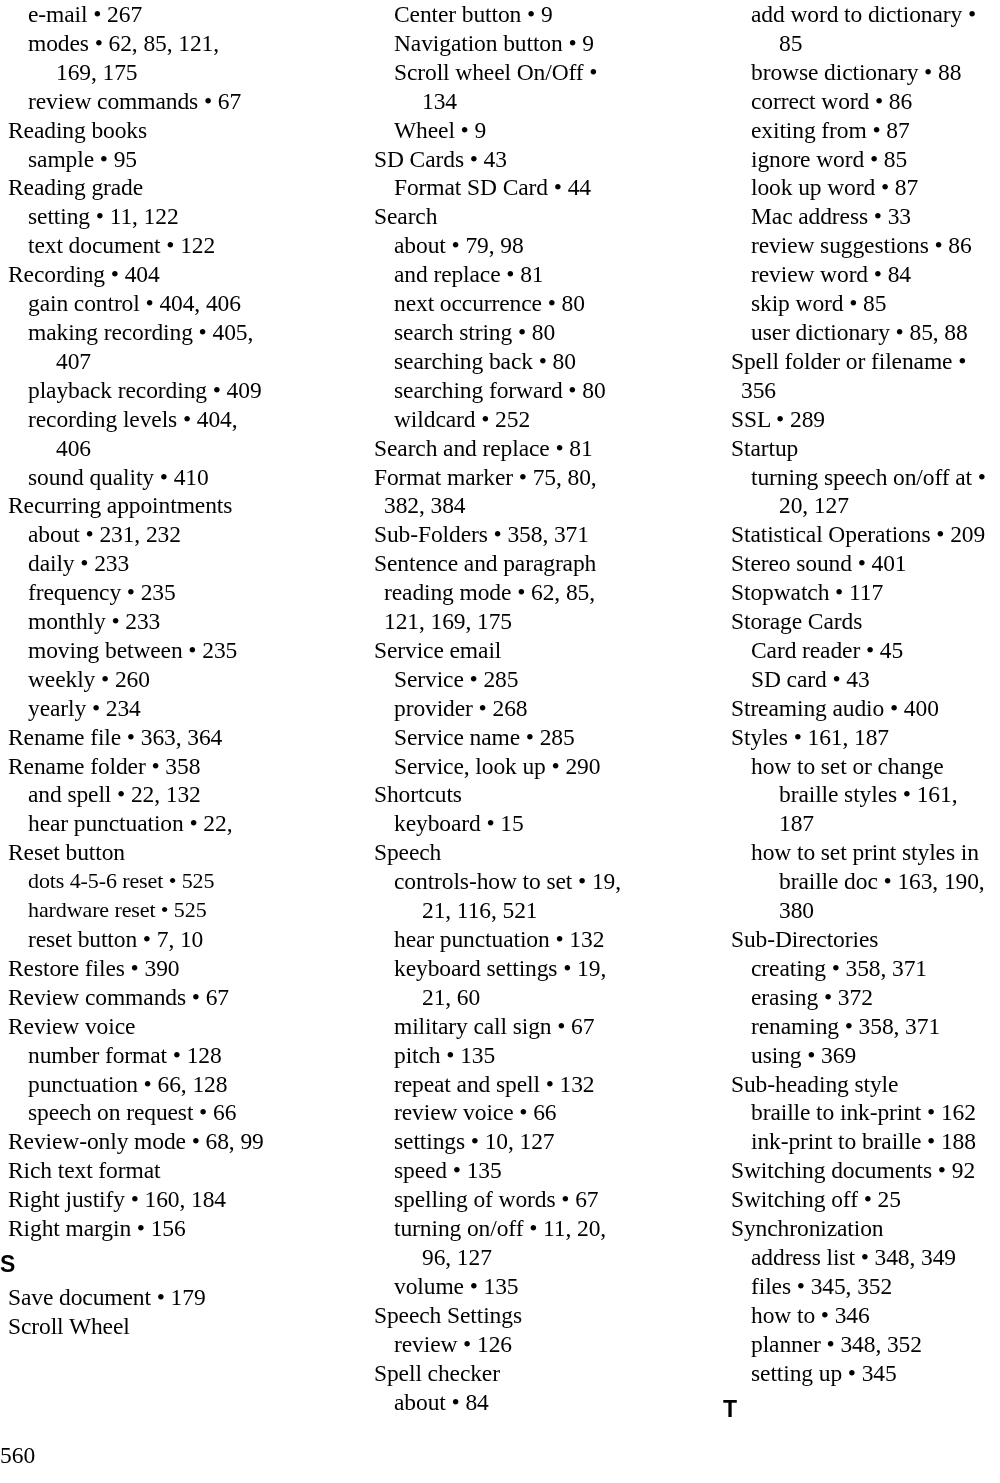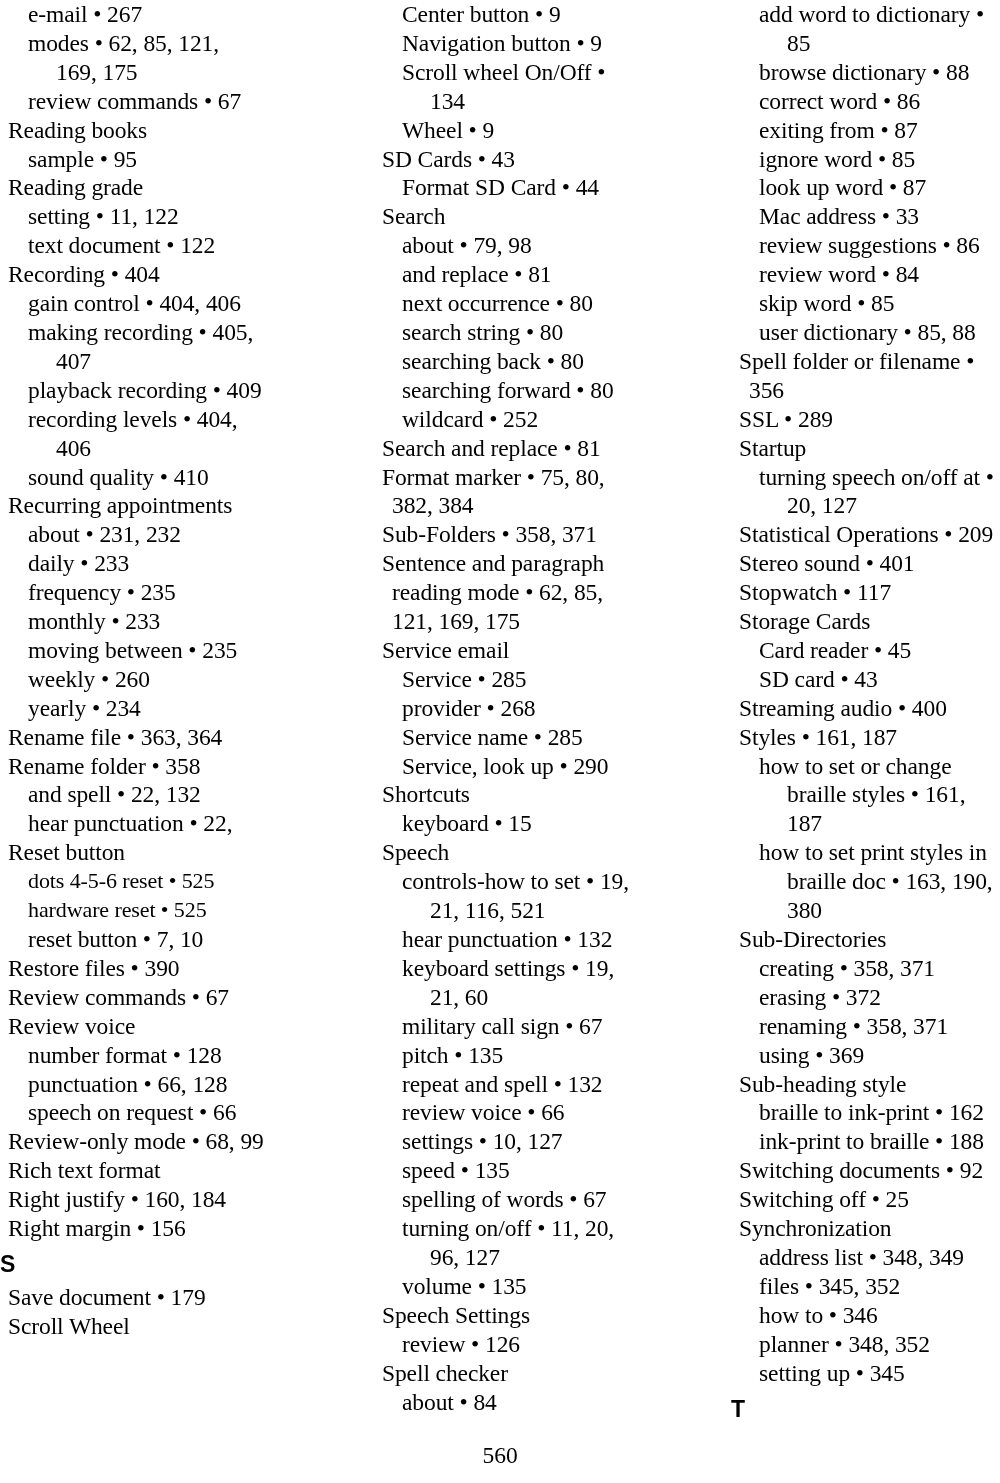--- a/index.html
+++ b/index.html
@@ -30,21 +30,21 @@
     height: 1420px;
     display: flex;
     flex-direction: row;
     align-items: flex-start;
   }
   .column {
     width: 300px;
     flex: 0 0 300px;
   }
   .col-1 { margin-left: 0px; margin-right: 58px; }
-  .col-2 { margin-left: 16px; margin-right: 57px; }
+  .col-2 { margin-left: 8px; margin-right: 57px; }
   .col-3 { margin-left: 0px; margin-right: 0px; }
 
   
   .entry {
     font-size: 23.5px;
     line-height: 28.9px;
     white-space: nowrap;
     letter-spacing: -0.1px;
   }
   
@@ -67,21 +67,21 @@
   
   .sans {
     font-family: Liberation Serif, serif;
     font-size: 22px;
   }
   .folio {
     position: absolute;
     left: 0;
     right: 0;
     bottom: 14px;
-    text-align: center;
+    text-align: left;
     font-size: 23.5px;
     font-family: "Liberation Serif", "DejaVu Serif", serif;
   }
 </style>
 </head>
 <body>
 
 <div class="page">
 
   <div class="columns">

